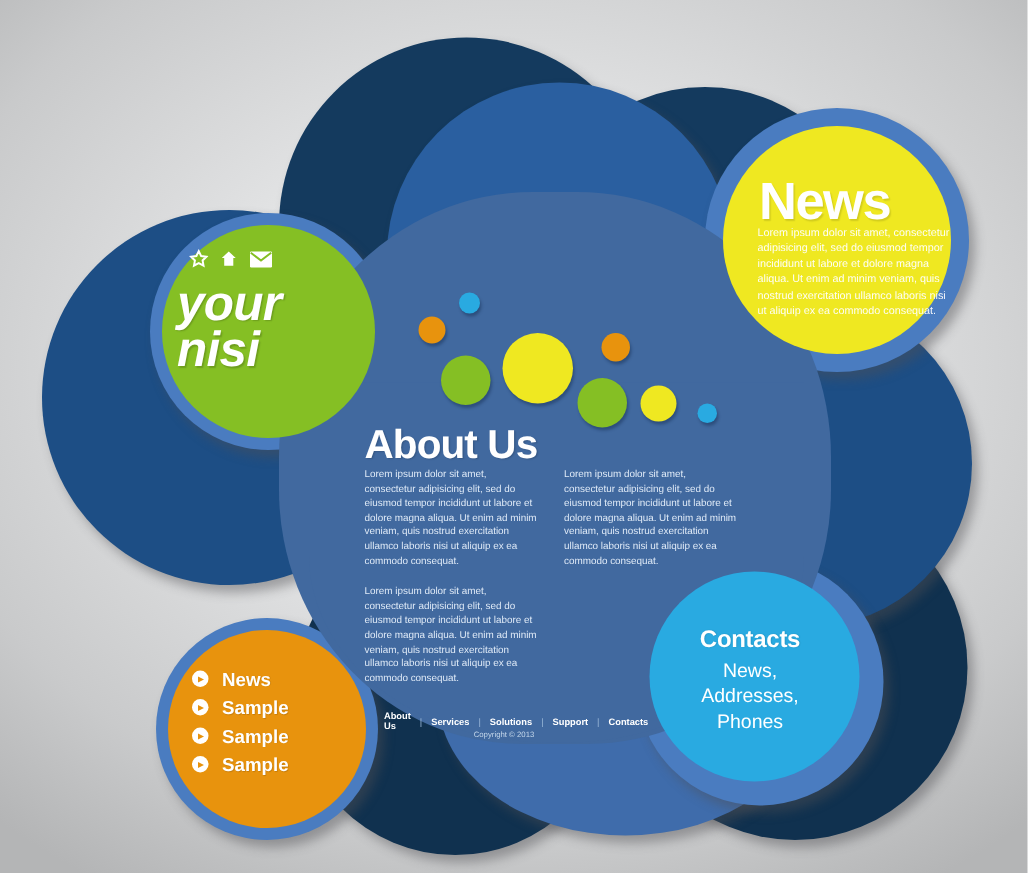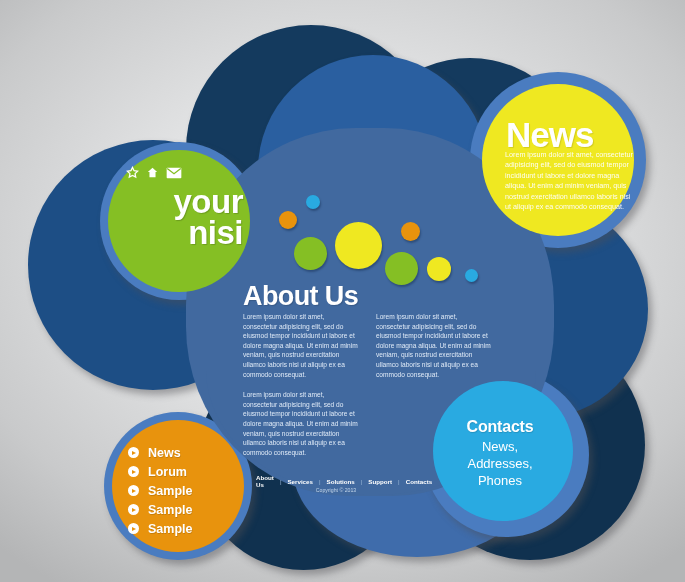--- a/index.html
+++ b/index.html
@@ -31,22 +31,22 @@
 
   
   .c-green{background:#85bf24;}
   .c-yellow{background:#efe821;}
   .c-orange{background:#e8930d;}
   .c-cyan{background:#29aae1;}
 
   
   .yoursite{
     position:absolute;left:118px;top:186px;width:125px;
-    color:#fff;font-weight:bold;
-    font-size:33px;line-height:31px;text-align:right;
+    color:#fff;font-style:italic;font-weight:bold;
+    font-size:33px;line-height:31px;text-align:left;
     letter-spacing:-.5px;
     text-shadow:1px 1px 1px rgba(0,0,0,.18);
   }
   .brand-icons{
     position:absolute;left:126px;top:166px;width:108px;
     display:flex;gap:7px;align-items:center;justify-content:flex-start;
   }
   .brand-icons svg{display:block;}
 
   .news-title{
@@ -204,26 +204,20 @@
       <div class="menu-item">
         <span class="bullet">
           <i></i>
         </span>
         <span>News</span>
       </div>
       <div class="menu-item">
         <span class="bullet">
           <i></i>
         </span>
-        <span>Lorum</span>
-      </div>
-      <div class="menu-item">
-        <span class="bullet">
-          <i></i>
-        </span>
         <span>Sample</span>
       </div>
       <div class="menu-item">
         <span class="bullet">
           <i></i>
         </span>
         <span>Sample</span>
       </div>
       <div class="menu-item">
         <span class="bullet">

